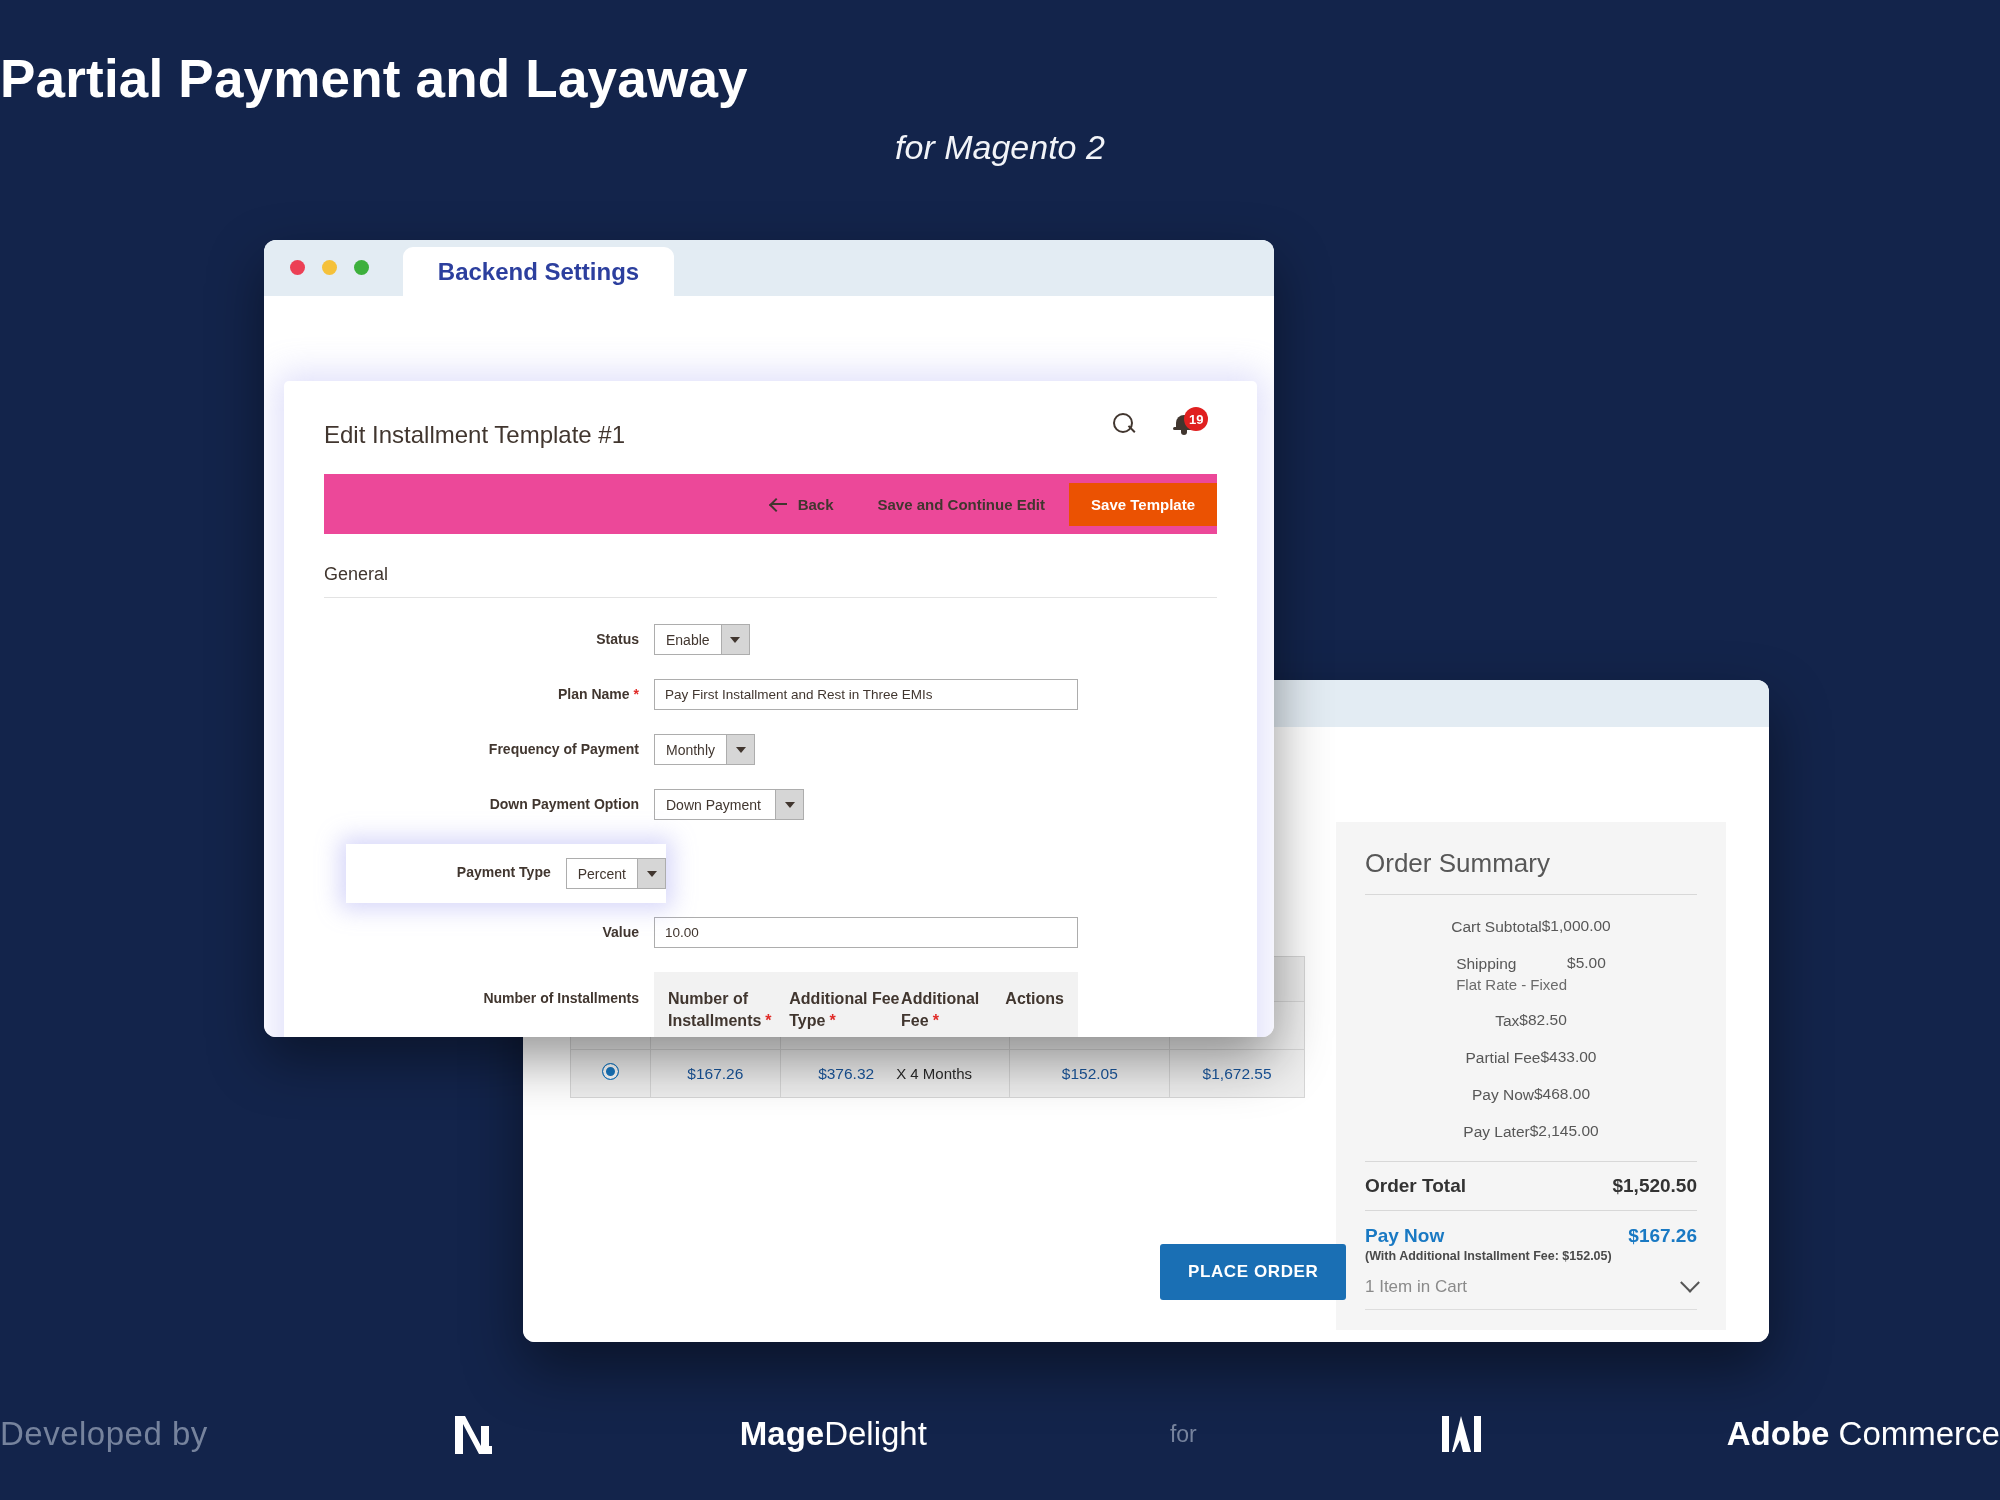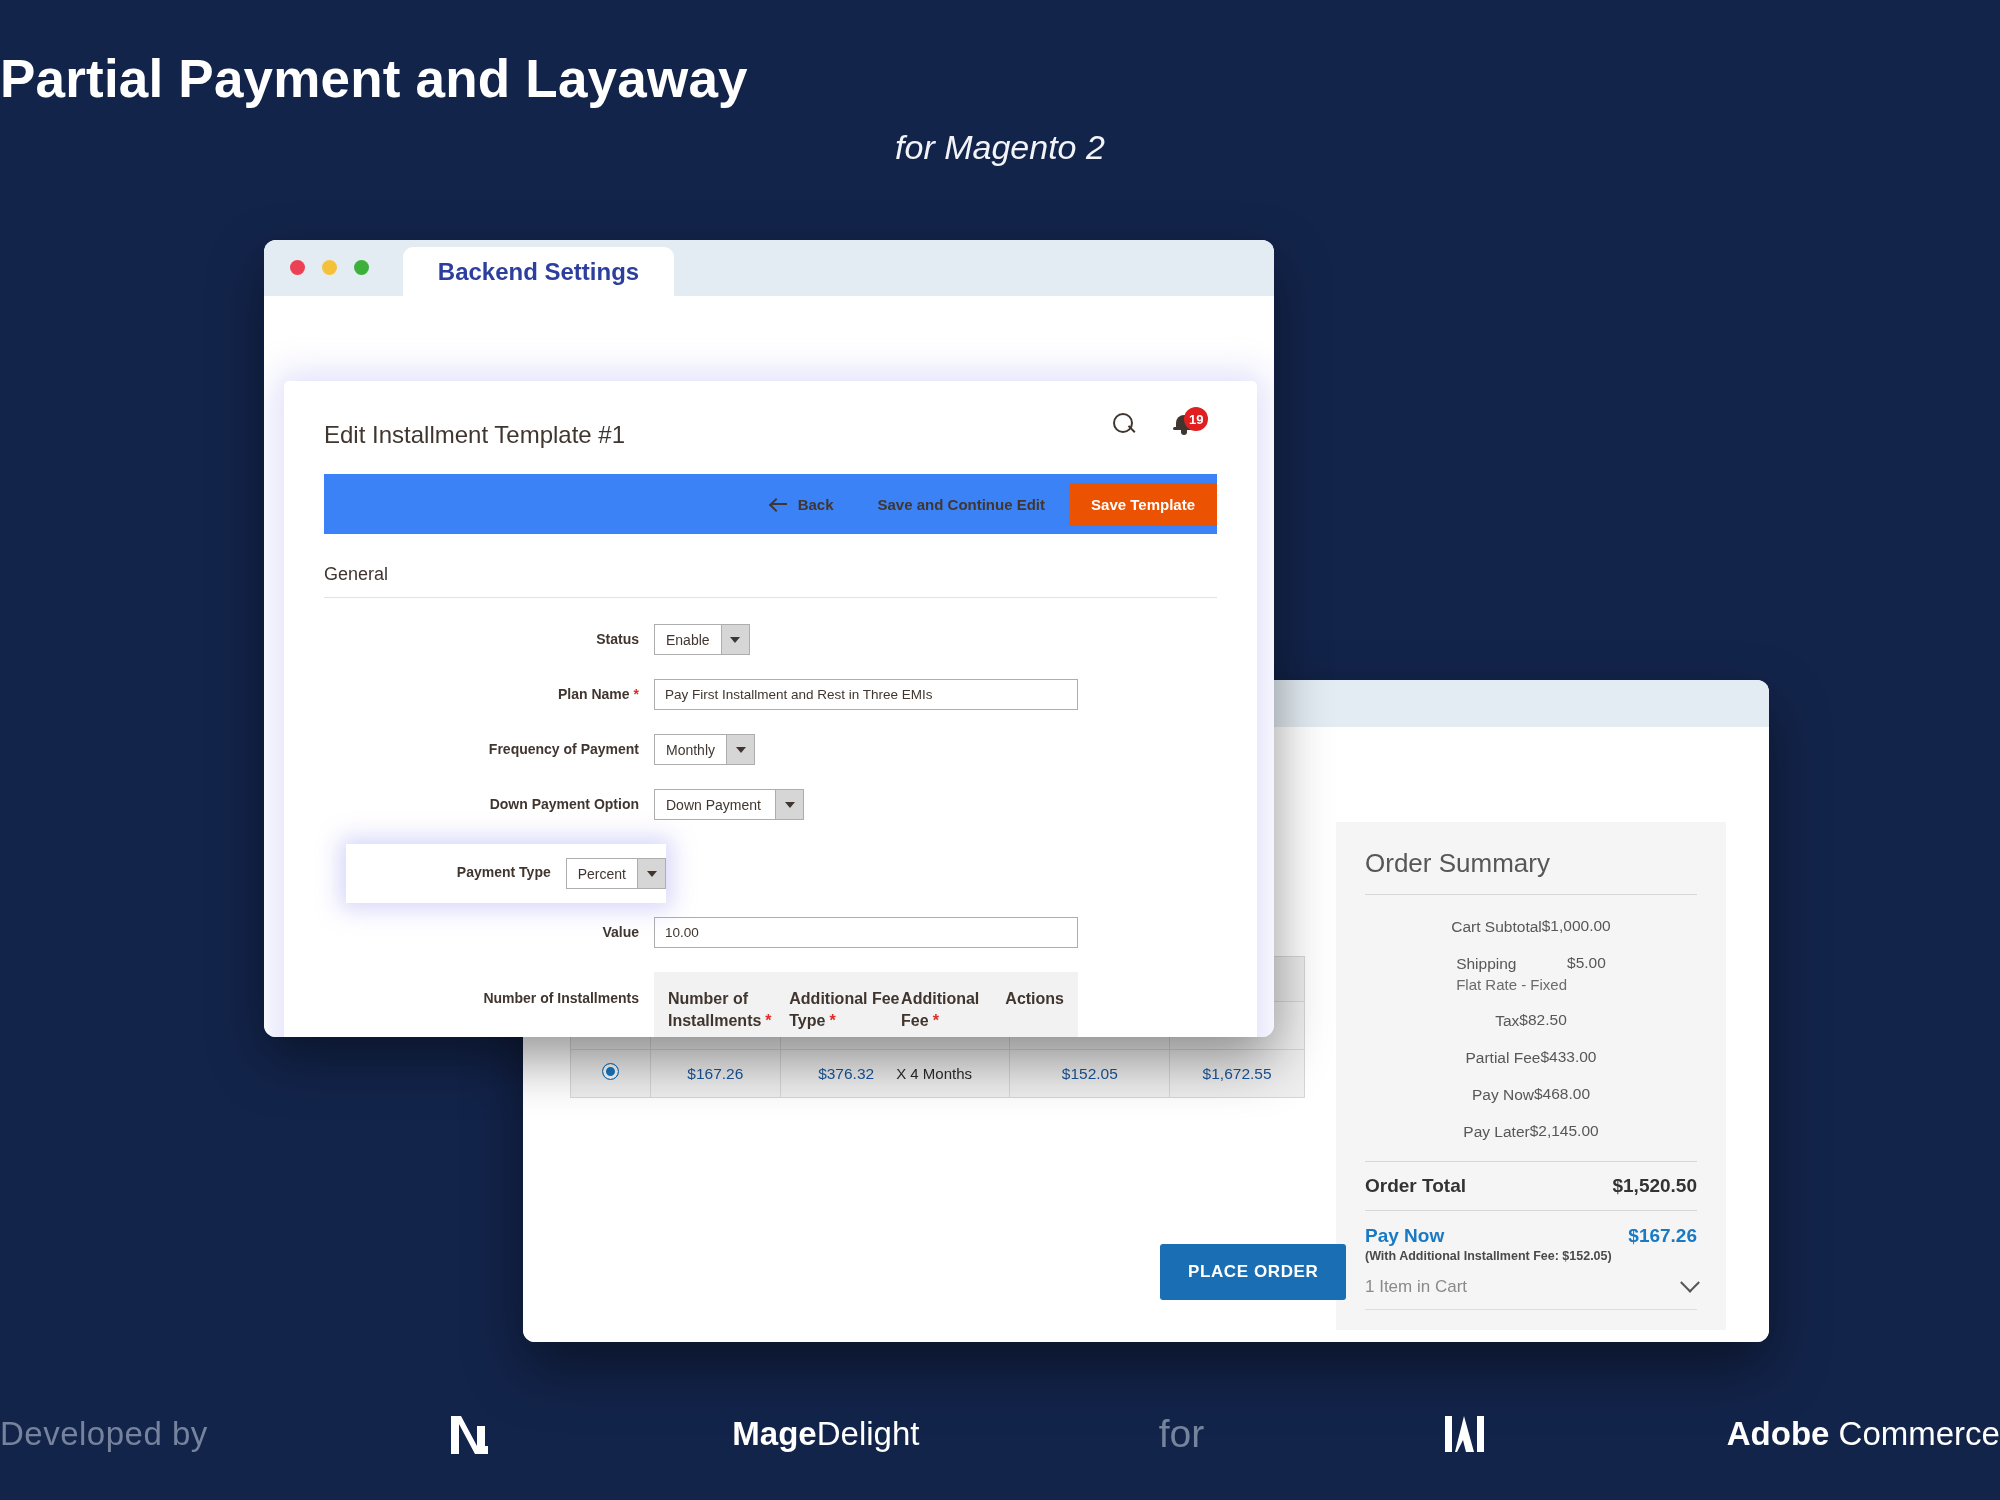--- a/index.html
+++ b/index.html
@@ -113,21 +113,21 @@
   .bell-body { position:absolute; left:3px; top:2px; width:16px; height:14px; background:#41362f; border-radius: 8px 8px 2px 2px; }
   .bell-clap { position:absolute; left:8px; top:17px; width:6px; height:5px; background:#41362f; border-radius:0 0 4px 4px; }
   .bell-base { position:absolute; left:0px; top:14px; width:22px; height:3px; background:#41362f; border-radius:2px; }
   .badge {
     position:absolute; left:11px; top:-6px; min-width: 24px; height: 24px;
     background:#e02020; color:#fff; border-radius: 12px; font-size: 13px; font-weight: bold;
     display:flex; align-items:center; justify-content:center; padding: 0 5px;
   }
 
   .ac-toolbar {
-    margin: 25px 40px 0 40px; height: 60px; background: #3b82f6;
+    margin: 25px 40px 0 40px; height: 60px; background: #ec4899;
     display: flex; align-items: center; justify-content: flex-end; gap: 0px; padding-right: 0px;
   }
   .btn-back { display:flex; align-items:center; gap:10px; font-size:15px; color:#41362f; font-weight: bold; padding: 0 20px; cursor:pointer; background:none; border:none; font-family:"Liberation Sans",sans-serif; }
   .arrow-l { width: 17px; height: 13px; position: relative; }
   .arrow-l::before { content:""; position:absolute; left:0; top:5px; width:16px; height:2.4px; background:#41362f; }
   .arrow-l::after { content:""; position:absolute; left:0; top:2px; width:8px; height:8px; border-left:2.4px solid #41362f; border-bottom:2.4px solid #41362f; transform: rotate(45deg); }
   .btn-scedit { font-size: 15px; color:#41362f; font-weight:bold; padding: 0 24px; cursor:pointer; background:none; border:none; font-family:"Liberation Sans",sans-serif; }
   .btn-save {
     background: #eb5202; color:#fff; border:none; font-size:15px; font-weight:bold;
     padding: 13px 22px; margin-right: 0; cursor:pointer; font-family:"Liberation Sans",sans-serif;
@@ -174,21 +174,21 @@
   .ih-c0 { width: 128px; } .ih-c1 { width: 118px; } .ih-c2 { width: 110px; } .ih-c3 { width: 60px; }
   .inst-rowline { height:1px; background:#e0e0e0; }
   .inst-row { display: flex; align-items: center; padding: 12px 14px; gap: 0; }
 
   
   .footer {
     position: absolute; left: 0; bottom: 44px; width: 2000px;
     display: flex; align-items: center; justify-content: space-between; gap: 10px;
   }
   .f-dev { font-size: 33px; color: #76839d; letter-spacing: 0.5px; }
-  .f-for { font-size: 39px; color: #76839d; }
+  .f-for { font-size: 23px; color: #76839d; }
   .f-brand { font-size: 33px; color: #ffffff; }
   .f-brand b { font-weight: bold; }
   .f-brand i { font-style: normal; font-weight: 300; }
   .logo-md { width: 46px; height: 44px; position: relative; }
   .logo-ad { width: 44px; height: 44px; position: relative; }
 </style>
 </head>
 <body>
 
 <div class="stage">

